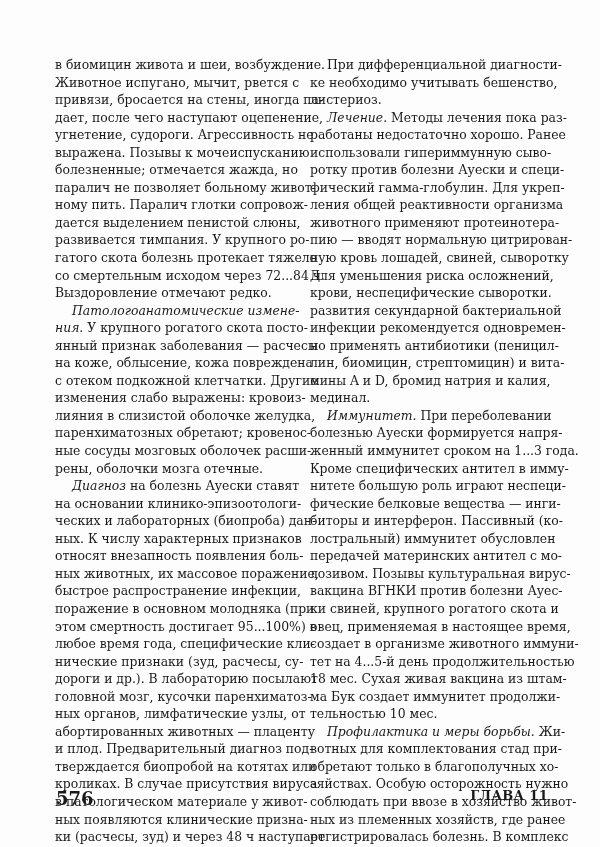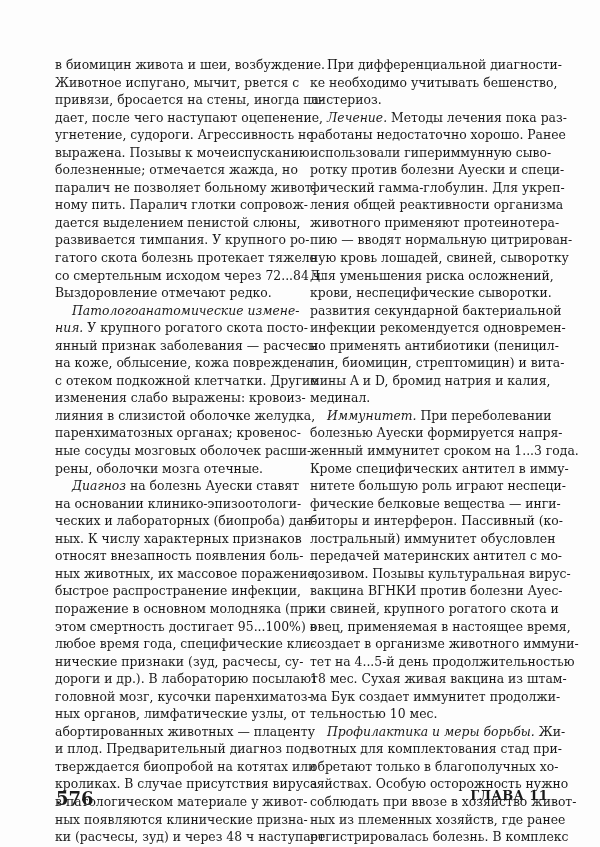--- a/index.html
+++ b/index.html
@@ -45,21 +45,21 @@
       <span class="line"><span>гатого скота болезнь протекает тяжело</span></span>
       <span class="line"><span>со смертельным исходом через 72...84 ч.</span></span>
       <span class="line last"><span>Выздоровление отмечают редко.</span></span>
       <span class="line indent"><span class="it">Патологоанатомические измене-</span><span></span></span>
       <span class="line"><span class="it">ния.</span><span> У крупного рогатого скота посто-</span></span>
       <span class="line"><span>янный признак заболевания — расчесы</span></span>
       <span class="line"><span>на коже, облысение, кожа повреждена</span></span>
       <span class="line"><span>с отеком подкожной клетчатки. Другие</span></span>
       <span class="line"><span>изменения слабо выражены: кровоиз-</span></span>
       <span class="line"><span>лияния в слизистой оболочке желудка,</span></span>
-      <span class="line"><span>паренхиматозных органах; кровенос-</span></span>
+      <span class="line"><span>паренхиматозных обретают; кровенос-</span></span>
       <span class="line"><span>ные сосуды мозговых оболочек расши-</span></span>
       <span class="line last"><span>рены, оболочки мозга отечные.</span></span>
       <span class="line indent"><span class="it">Диагноз</span><span> на болезнь Ауески ставят</span></span>
       <span class="line"><span>на основании клинико-эпизоотологи-</span></span>
       <span class="line"><span>ческих и лабораторных (биопроба) дан-</span></span>
       <span class="line"><span>ных. К числу характерных признаков</span></span>
       <span class="line"><span>относят внезапность появления боль-</span></span>
       <span class="line"><span>ных животных, их массовое поражение,</span></span>
       <span class="line"><span>быстрое распространение инфекции,</span></span>
       <span class="line"><span>поражение в основном молодняка (при</span></span>

